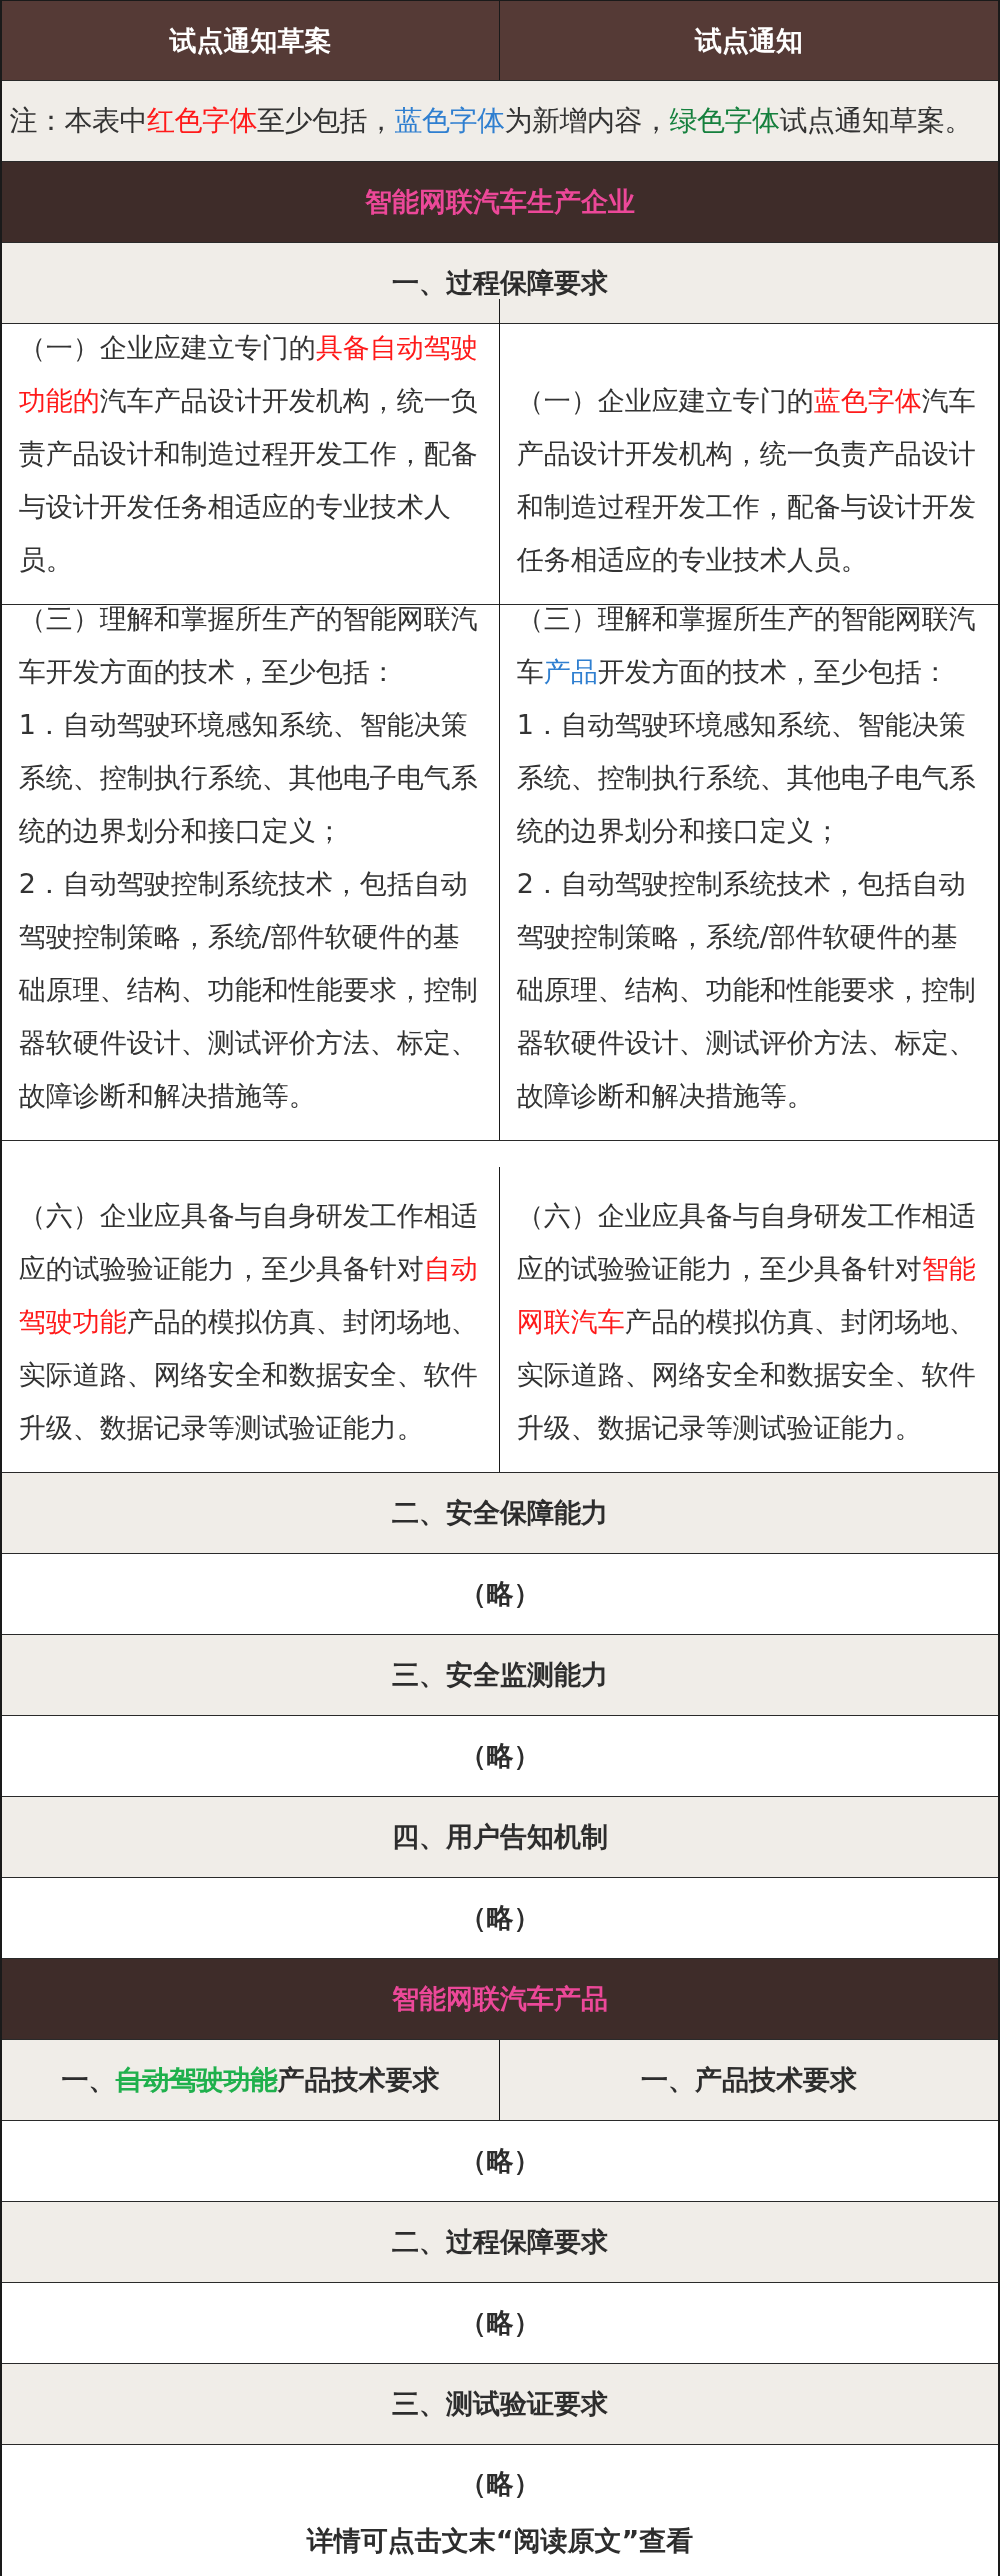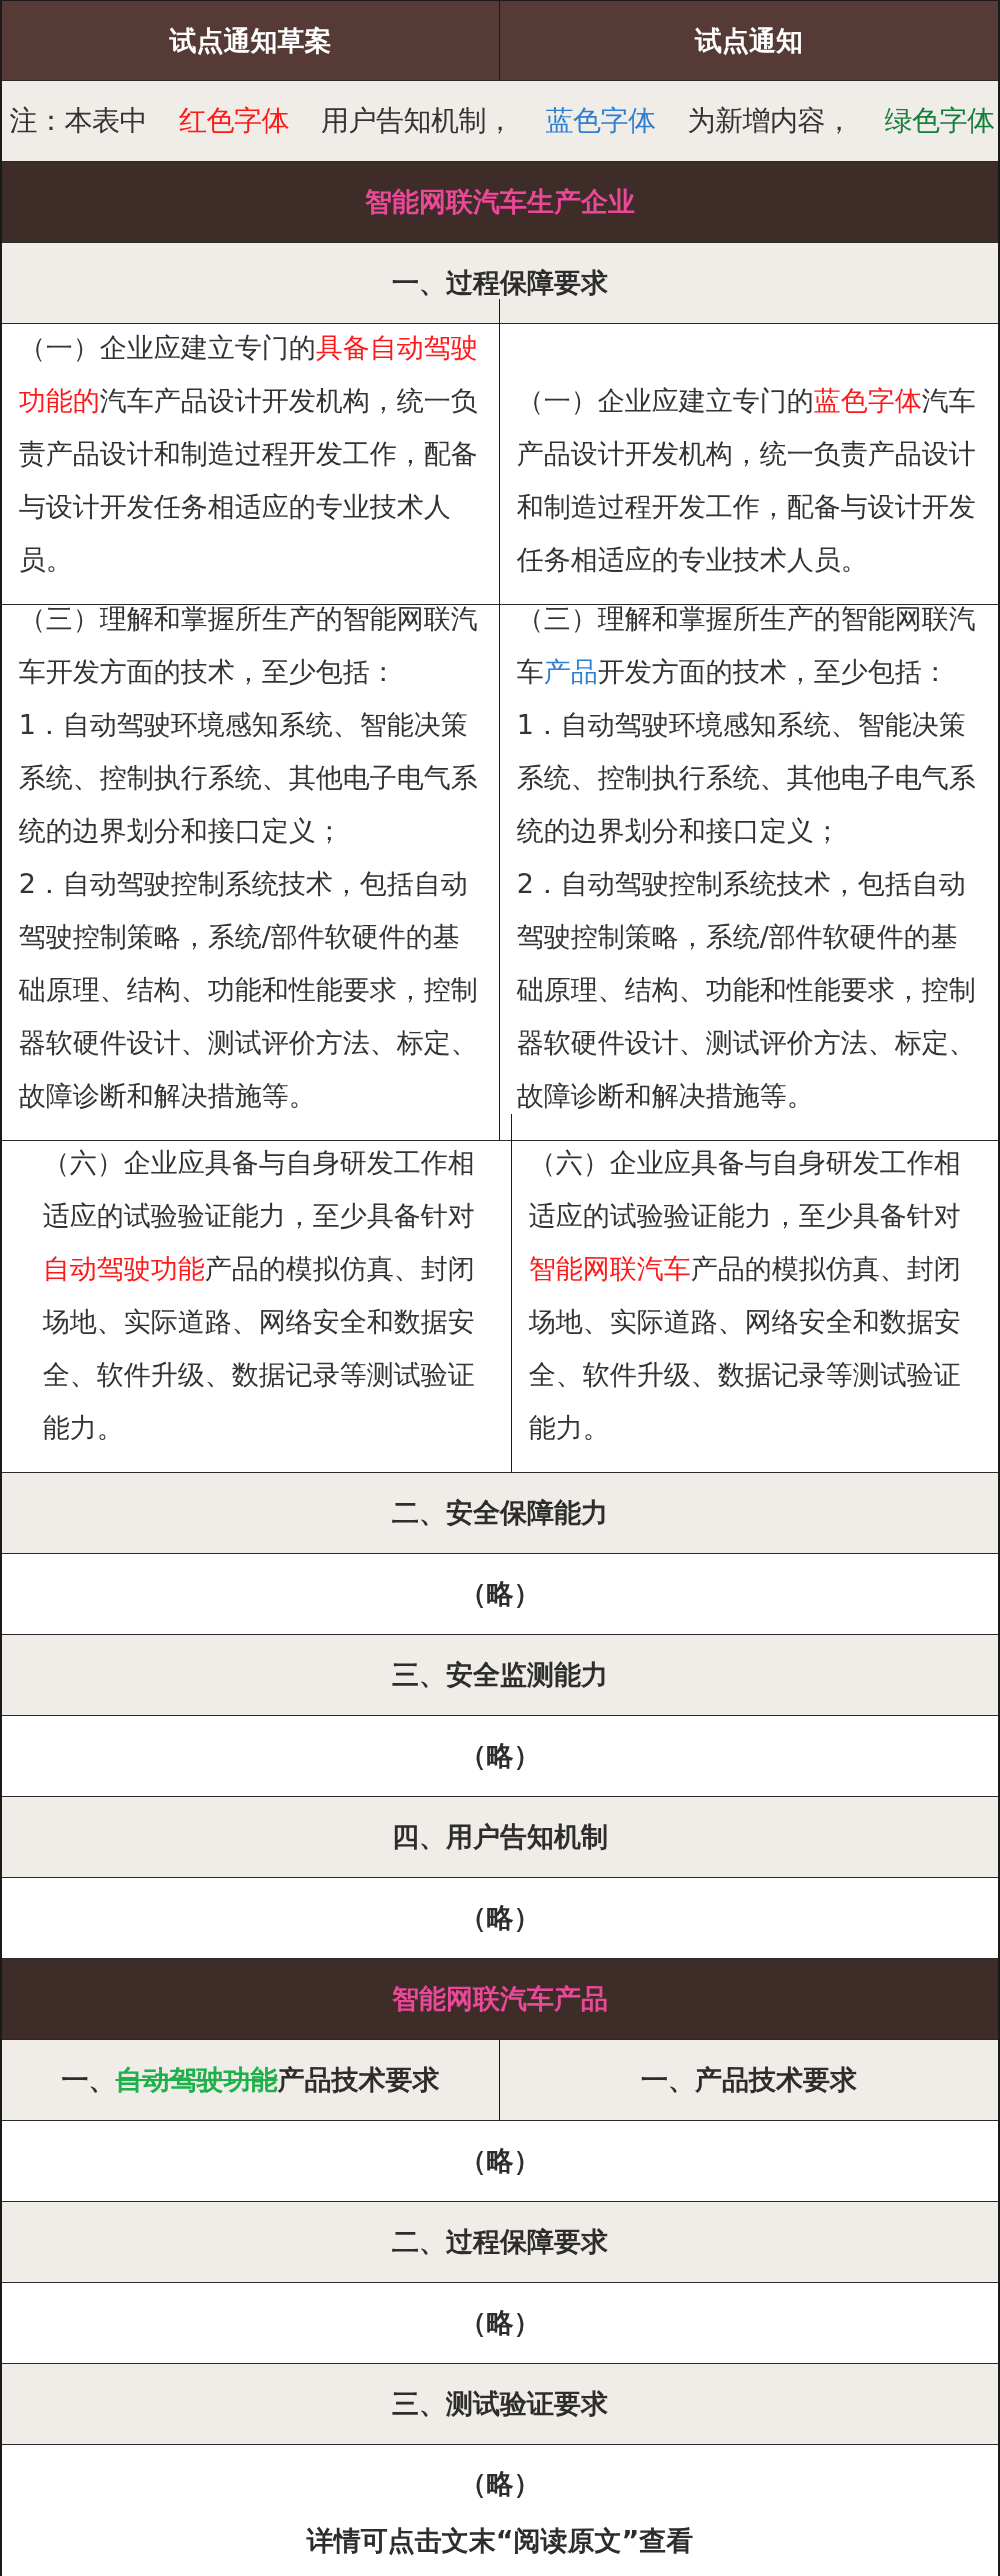--- a/index.html
+++ b/index.html
@@ -14,39 +14,39 @@
   .row:last-child { border-bottom: none; }
   .cell { display: flex; align-items: center; justify-content: center; text-align: center; }
   .half { width: 50%; }
   .half.left { border-right: 1.9px solid #1a1a1a; }
   .full { width: 100%; }
 
   .hdr { background: #553a36; height: 80px; }
   .hdr .cell { color: #ffffff; font-weight: bold; font-size: 27px; }
 
   .note { background: #f0ede8; height: 81px; }
-  .note .cell { font-size: 28px; color: #333; justify-content: flex-start; padding-left: 7.4px; white-space: nowrap; letter-spacing: -0.5px; gap: 32px; }
+  .note .cell { font-size: 28px; color: #333; justify-content: flex-start; padding-left: 7.4px; white-space: nowrap; letter-spacing: -0.5px; }
 
   .section { background: #3e2c29; height: 81px; }
   .section .cell { color: #ec4899; font-weight: bold; font-size: 27px; }
 
   .sub { background: #f0ede8; height: 81px; }
   .sub .cell { font-weight: bold; font-size: 27px; color: #2d2d2d; }
 
   .omit { background: #ffffff; height: 81px; }
   .omit .cell { font-weight: bold; font-size: 27px; color: #2d2d2d; }
 
   .body-row { background: #ffffff; align-items: flex-end; }
   .body-row .cell {
     align-items: flex-start; justify-content: flex-start; text-align: left;
     font-size: 27px; line-height: 53px; padding: 22px 15px 18.5px 16.7px; color: #333;
   }
   .r1 { height: 281px; }
   .r2 { height: 536px; }
-  .r3 { height: 332px; padding-left: 24px; }
+  .r3 { height: 332px; }
 
   .red { color: #ff1a1a; }
   .blue { color: #2f7fd0; }
   .green { color: #15803d; }
   .green-strike { color: #1fb04c; text-decoration: line-through; }
 
   .final { background: #ffffff; height: 135px; }
   .final .cell { flex-direction: column; font-weight: bold; font-size: 27px; color: #2d2d2d; gap: 20.4px; }
 </style>
 </head>
@@ -56,21 +56,21 @@
 
   <div class="row hdr">
     <div class="cell half left">试点通知草案</div>
     <div class="cell half">试点通知</div>
   </div>
 
   <div class="row note">
     <div class="cell full">
       <span>注：本表中</span>
         <span class="red">红色字体</span>
-        <span>用户告知机制，</span>
+        <span>至少包括，</span>
         <span class="blue">蓝色字体</span>
         <span>为新增内容，</span>
         <span class="green">绿色字体</span>
         <span>试点通知草案。</span>
     </div>
   </div>
 
   <div class="row section">
     <div class="cell full">智能网联汽车生产企业</div>
   </div>

